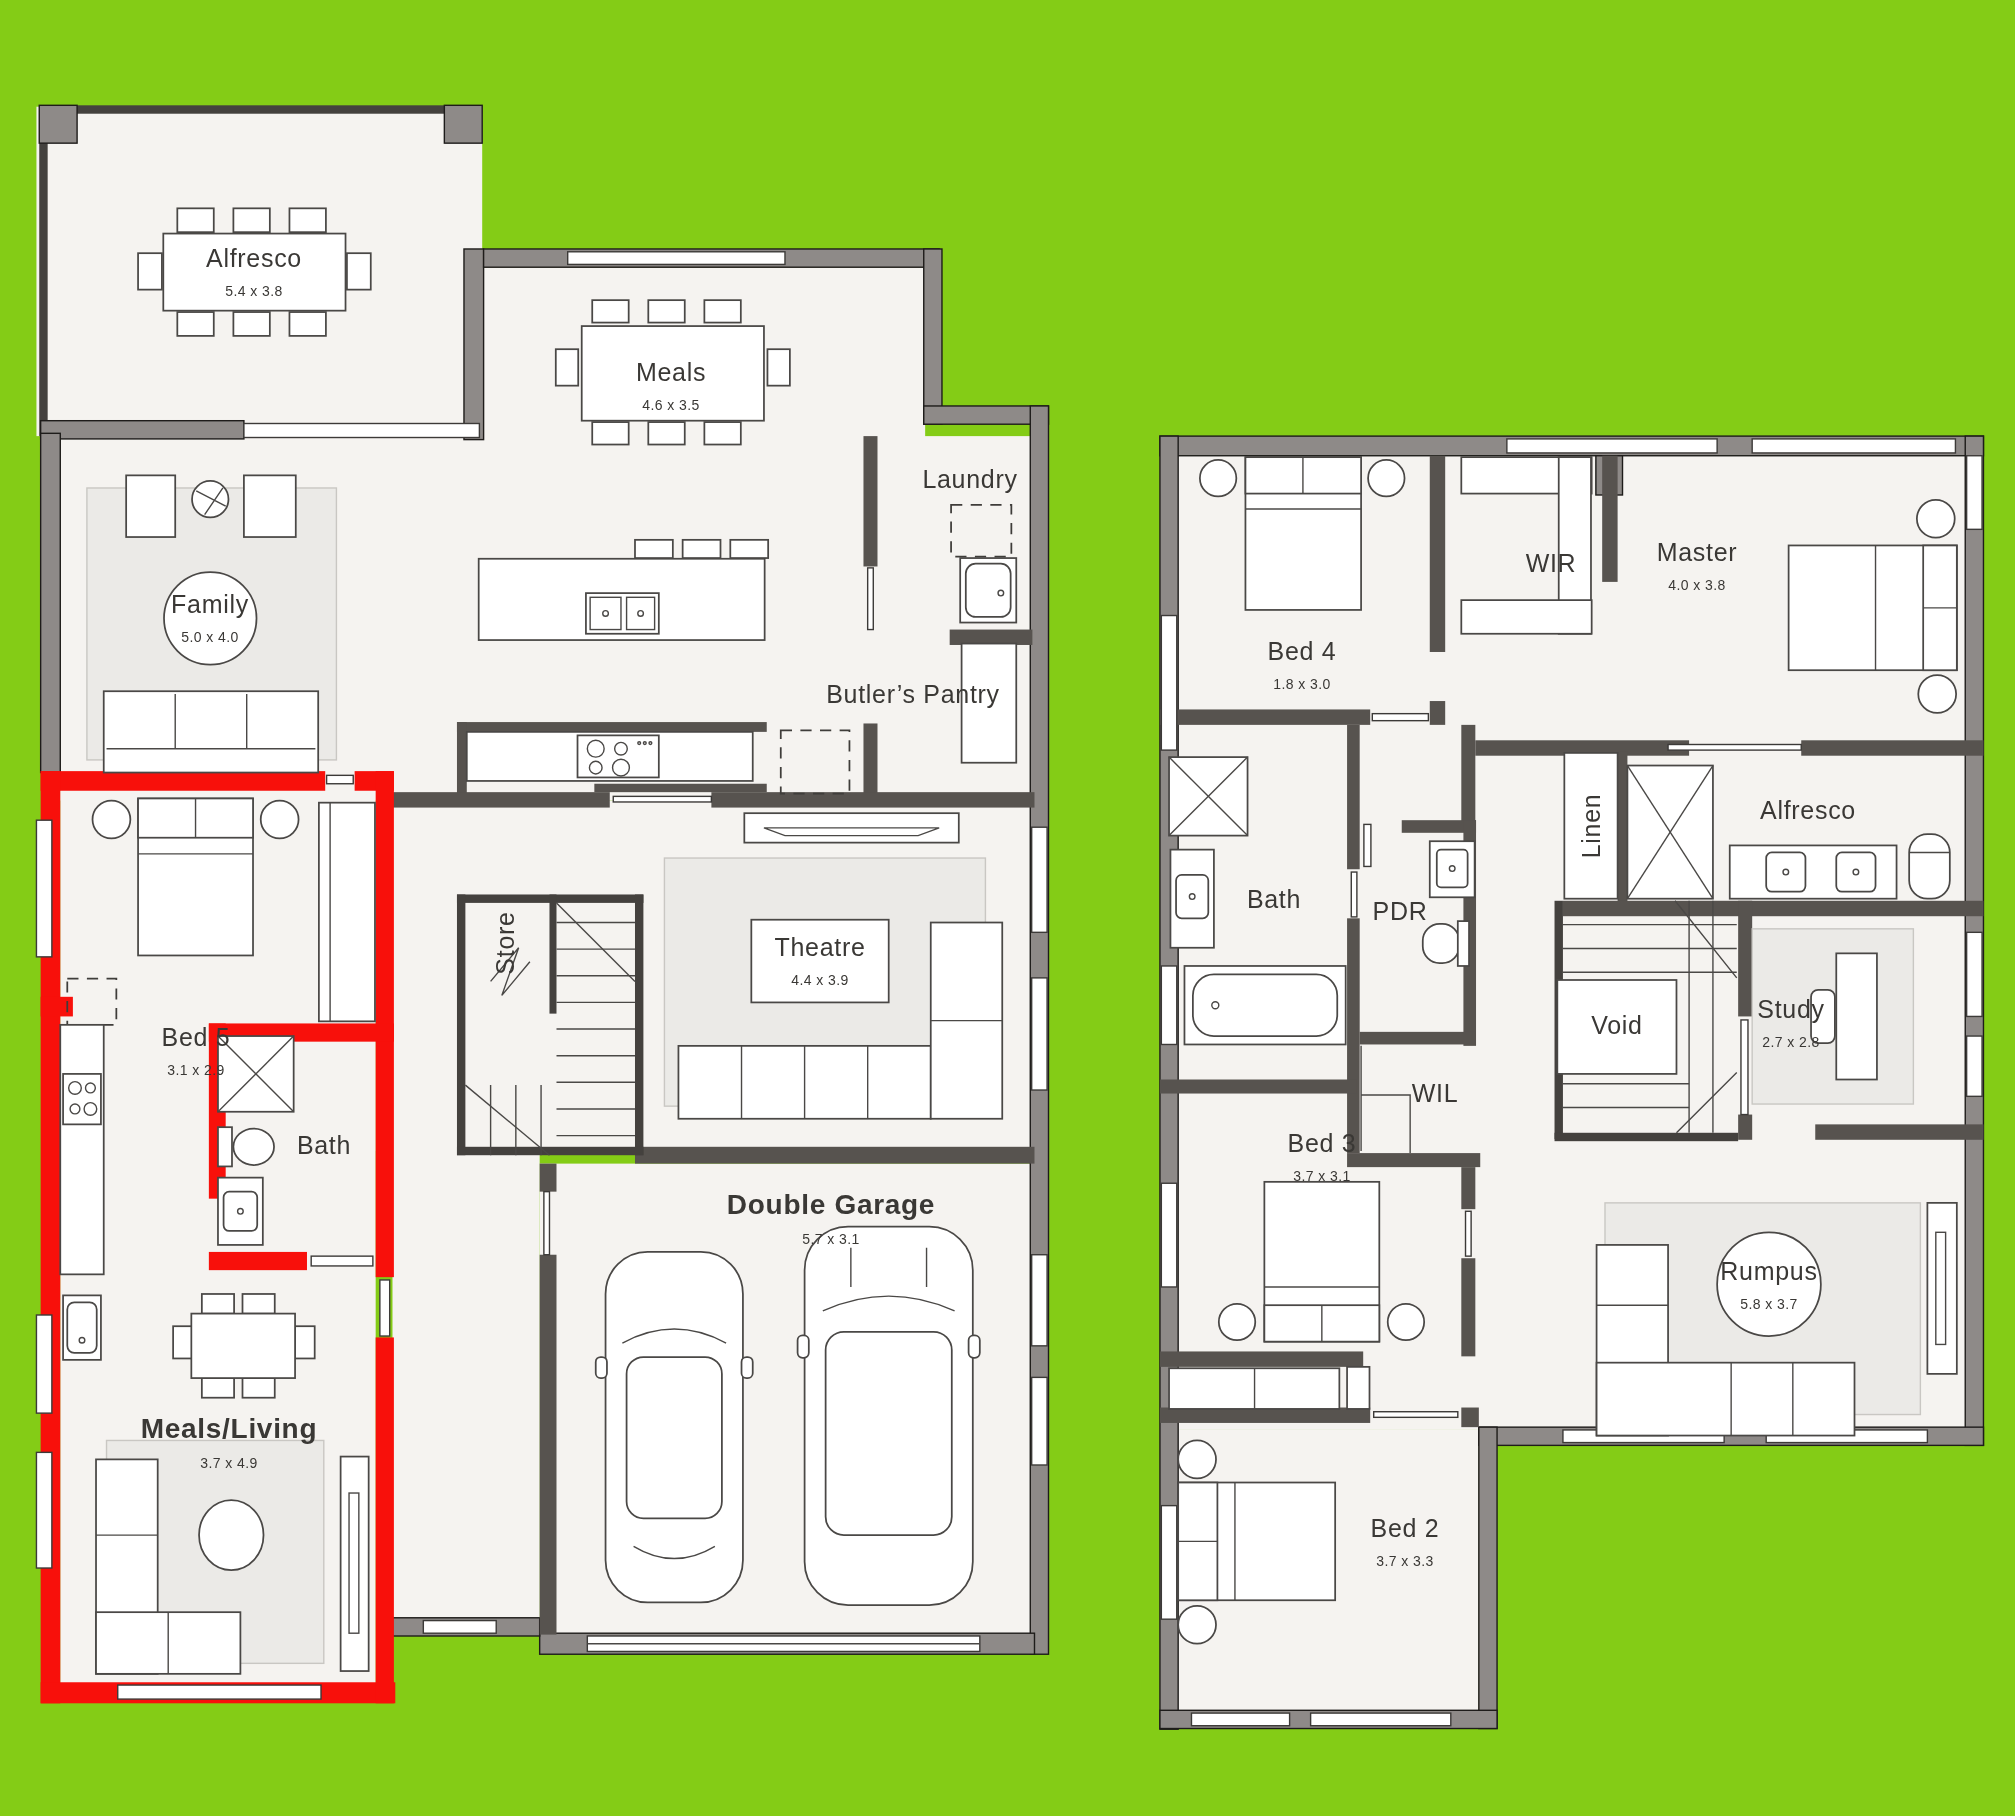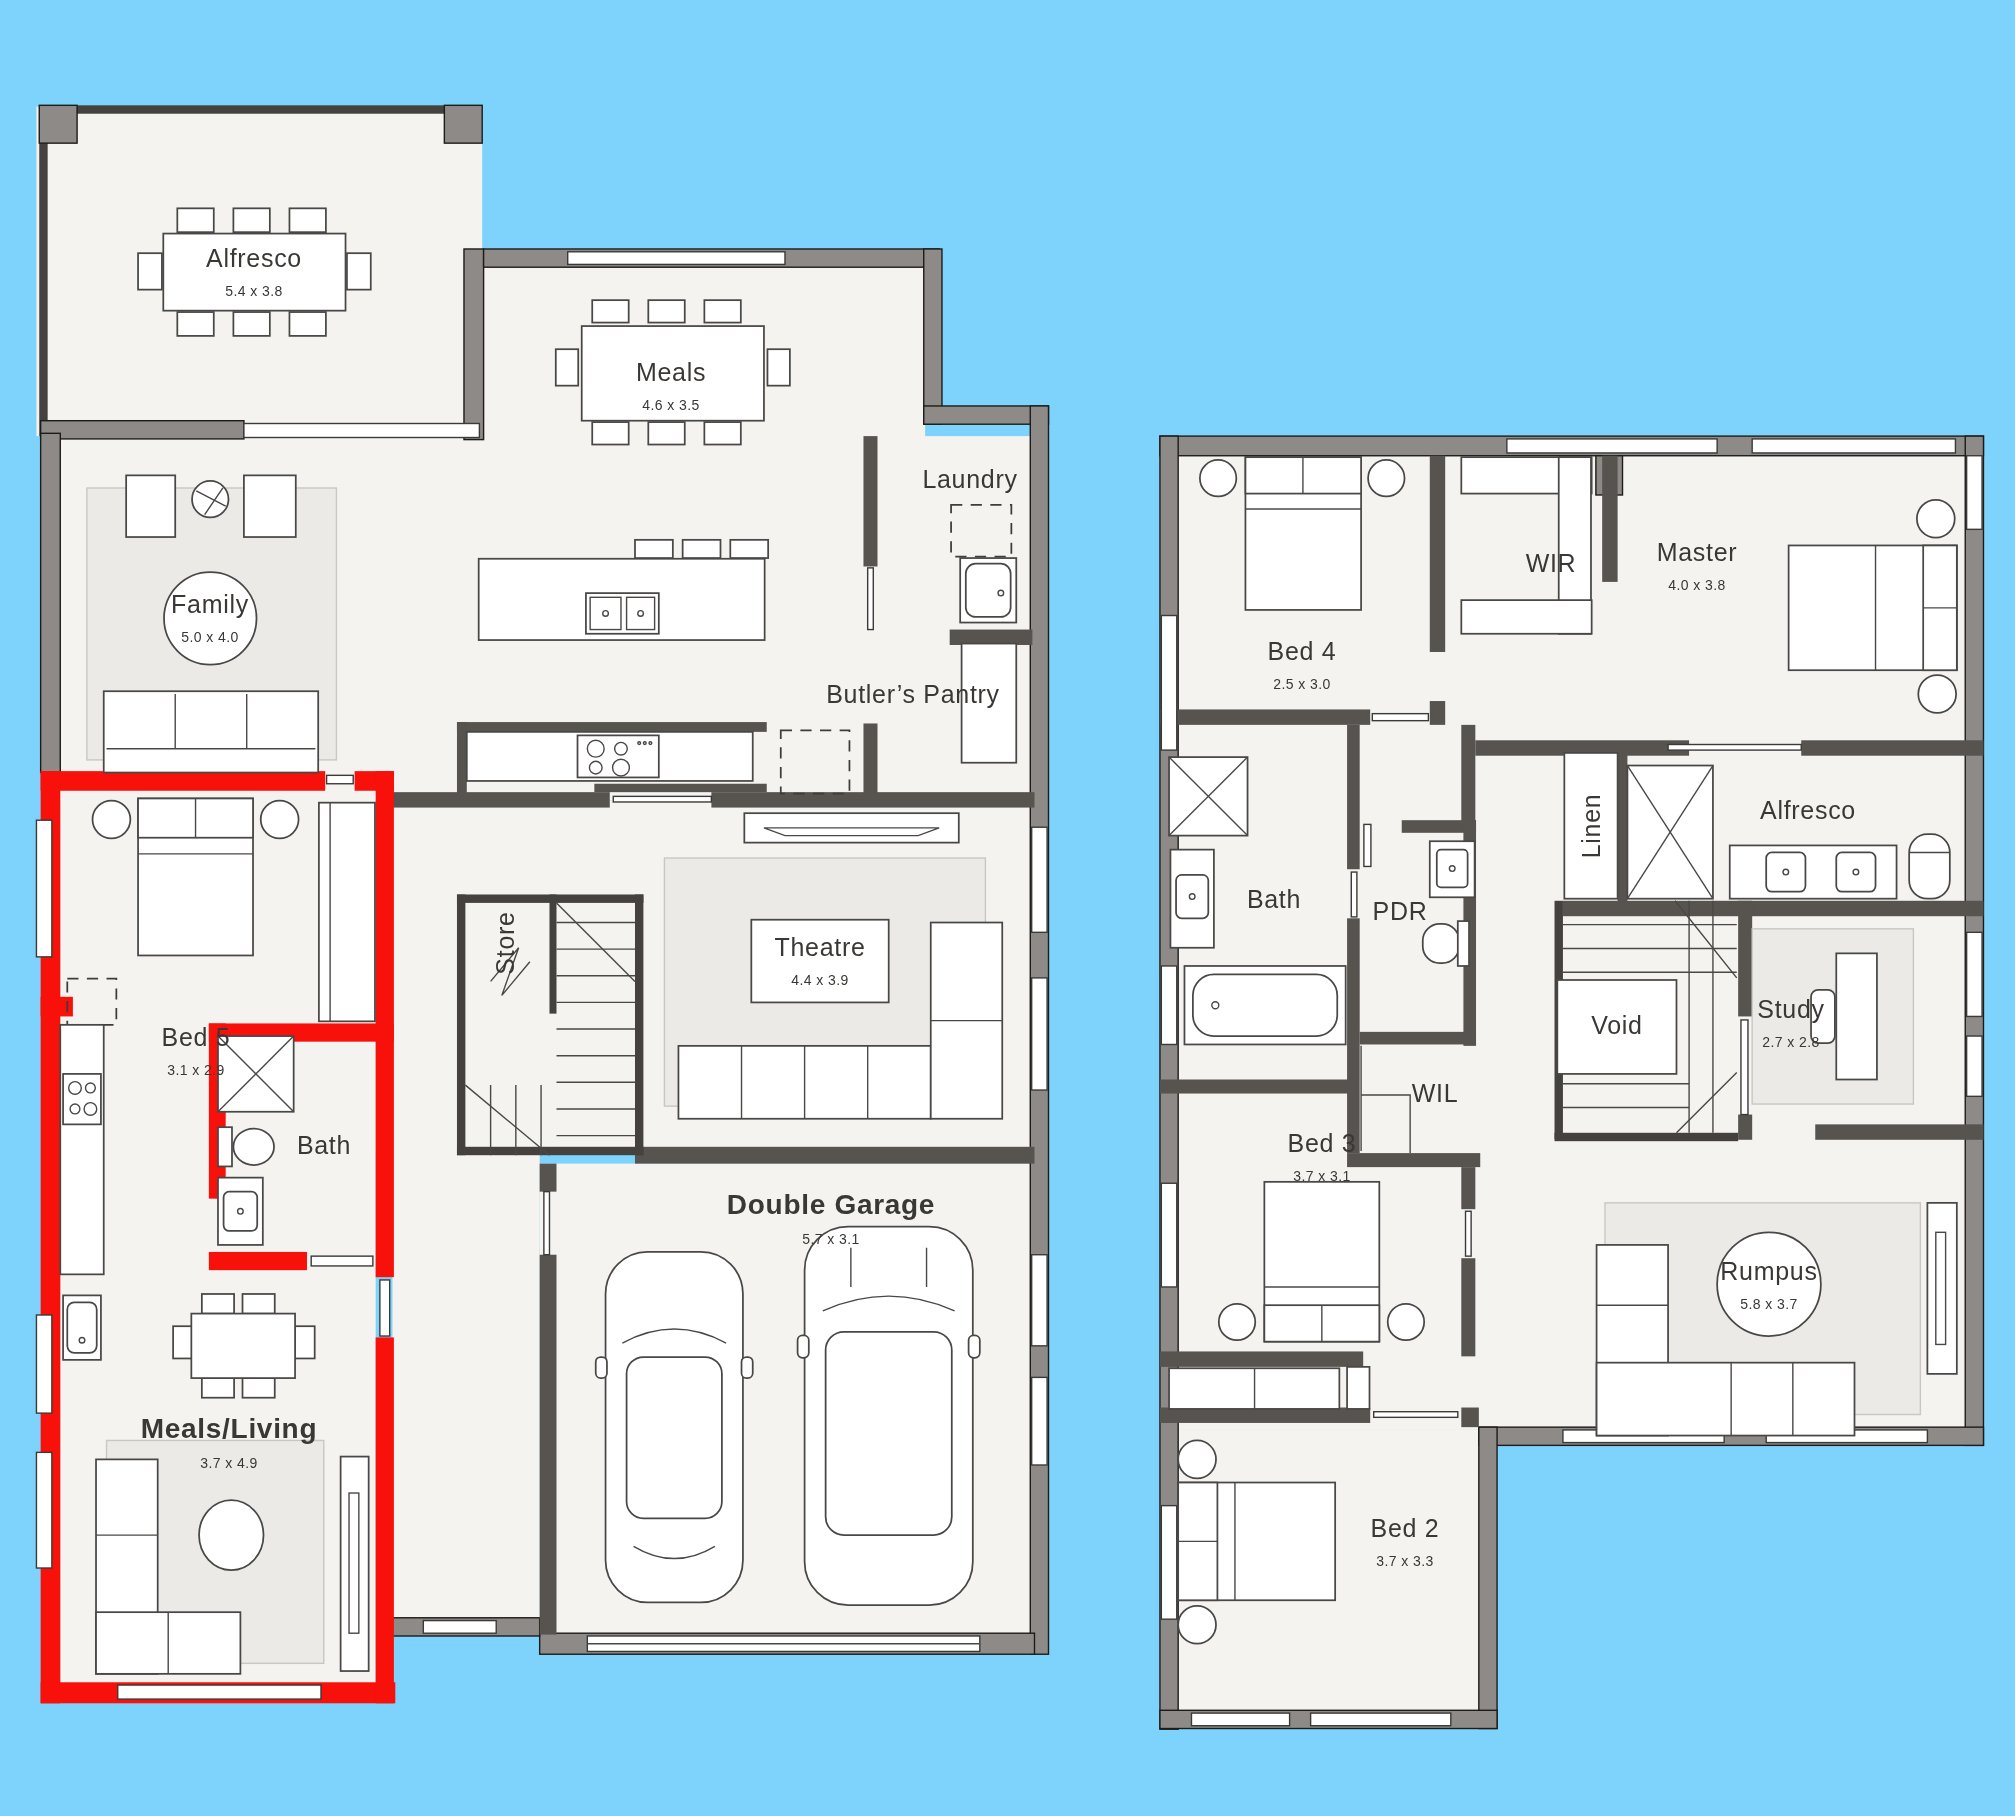--- a/index.html
+++ b/index.html
@@ -1,16 +1,16 @@
 <!DOCTYPE html>
 <html style="font-size:11.2px"><head>
 <meta charset="utf-8">
 <style>
   html,body{margin:0;padding:0;background:#000;}
-  .canvas{position:relative;width:2015px;height:1817px;background:#7dd3fc;overflow:hidden;
+  .canvas{position:relative;width:2015px;height:1817px;background:#84cc16;overflow:hidden;
           font-family:"Liberation Sans",sans-serif;}
   .plan-svg{position:absolute;left:0;top:0;width:2015px;height:1817px;display:block;}
   
   .fl{fill:#f5f3f0}
   .wg{fill:#8e8a88;stroke:#1e1c1a;stroke-width:2}
   .wd{fill:#57534f}
   .wt{fill:#44413e}
   .wr{fill:#f8100b}
   .win{fill:#ffffff;stroke:#3c3a38;stroke-width:2}
   .fw{fill:#ffffff;stroke:#4a4846;stroke-width:2.5}
@@ -495,21 +495,21 @@
   <div class="rname big">Double Garage</div>
   <div class="rdims">5.7 x 3.1</div>
 </div>
 <div class="room-label" style="left:229px;top:1442px">
   <div class="rname big">Meals/Living</div>
   <div class="rdims">3.7 x 4.9</div>
 </div>
 
 <div class="room-label" style="left:1302px;top:664px">
   <div class="rname">Bed 4</div>
-  <div class="rdims">2.5 x 3.0</div>
+  <div class="rdims">1.8 x 3.0</div>
 </div>
 <div class="room-label" style="left:1551px;top:563px">
   <div class="rname">WIR</div>
 </div>
 <div class="room-label" style="left:1697px;top:565px">
   <div class="rname">Master</div>
   <div class="rdims">4.0 x 3.8</div>
 </div>
 <div class="room-label rot" style="left:1591px;top:826px">
   <div class="rname">Linen</div>

